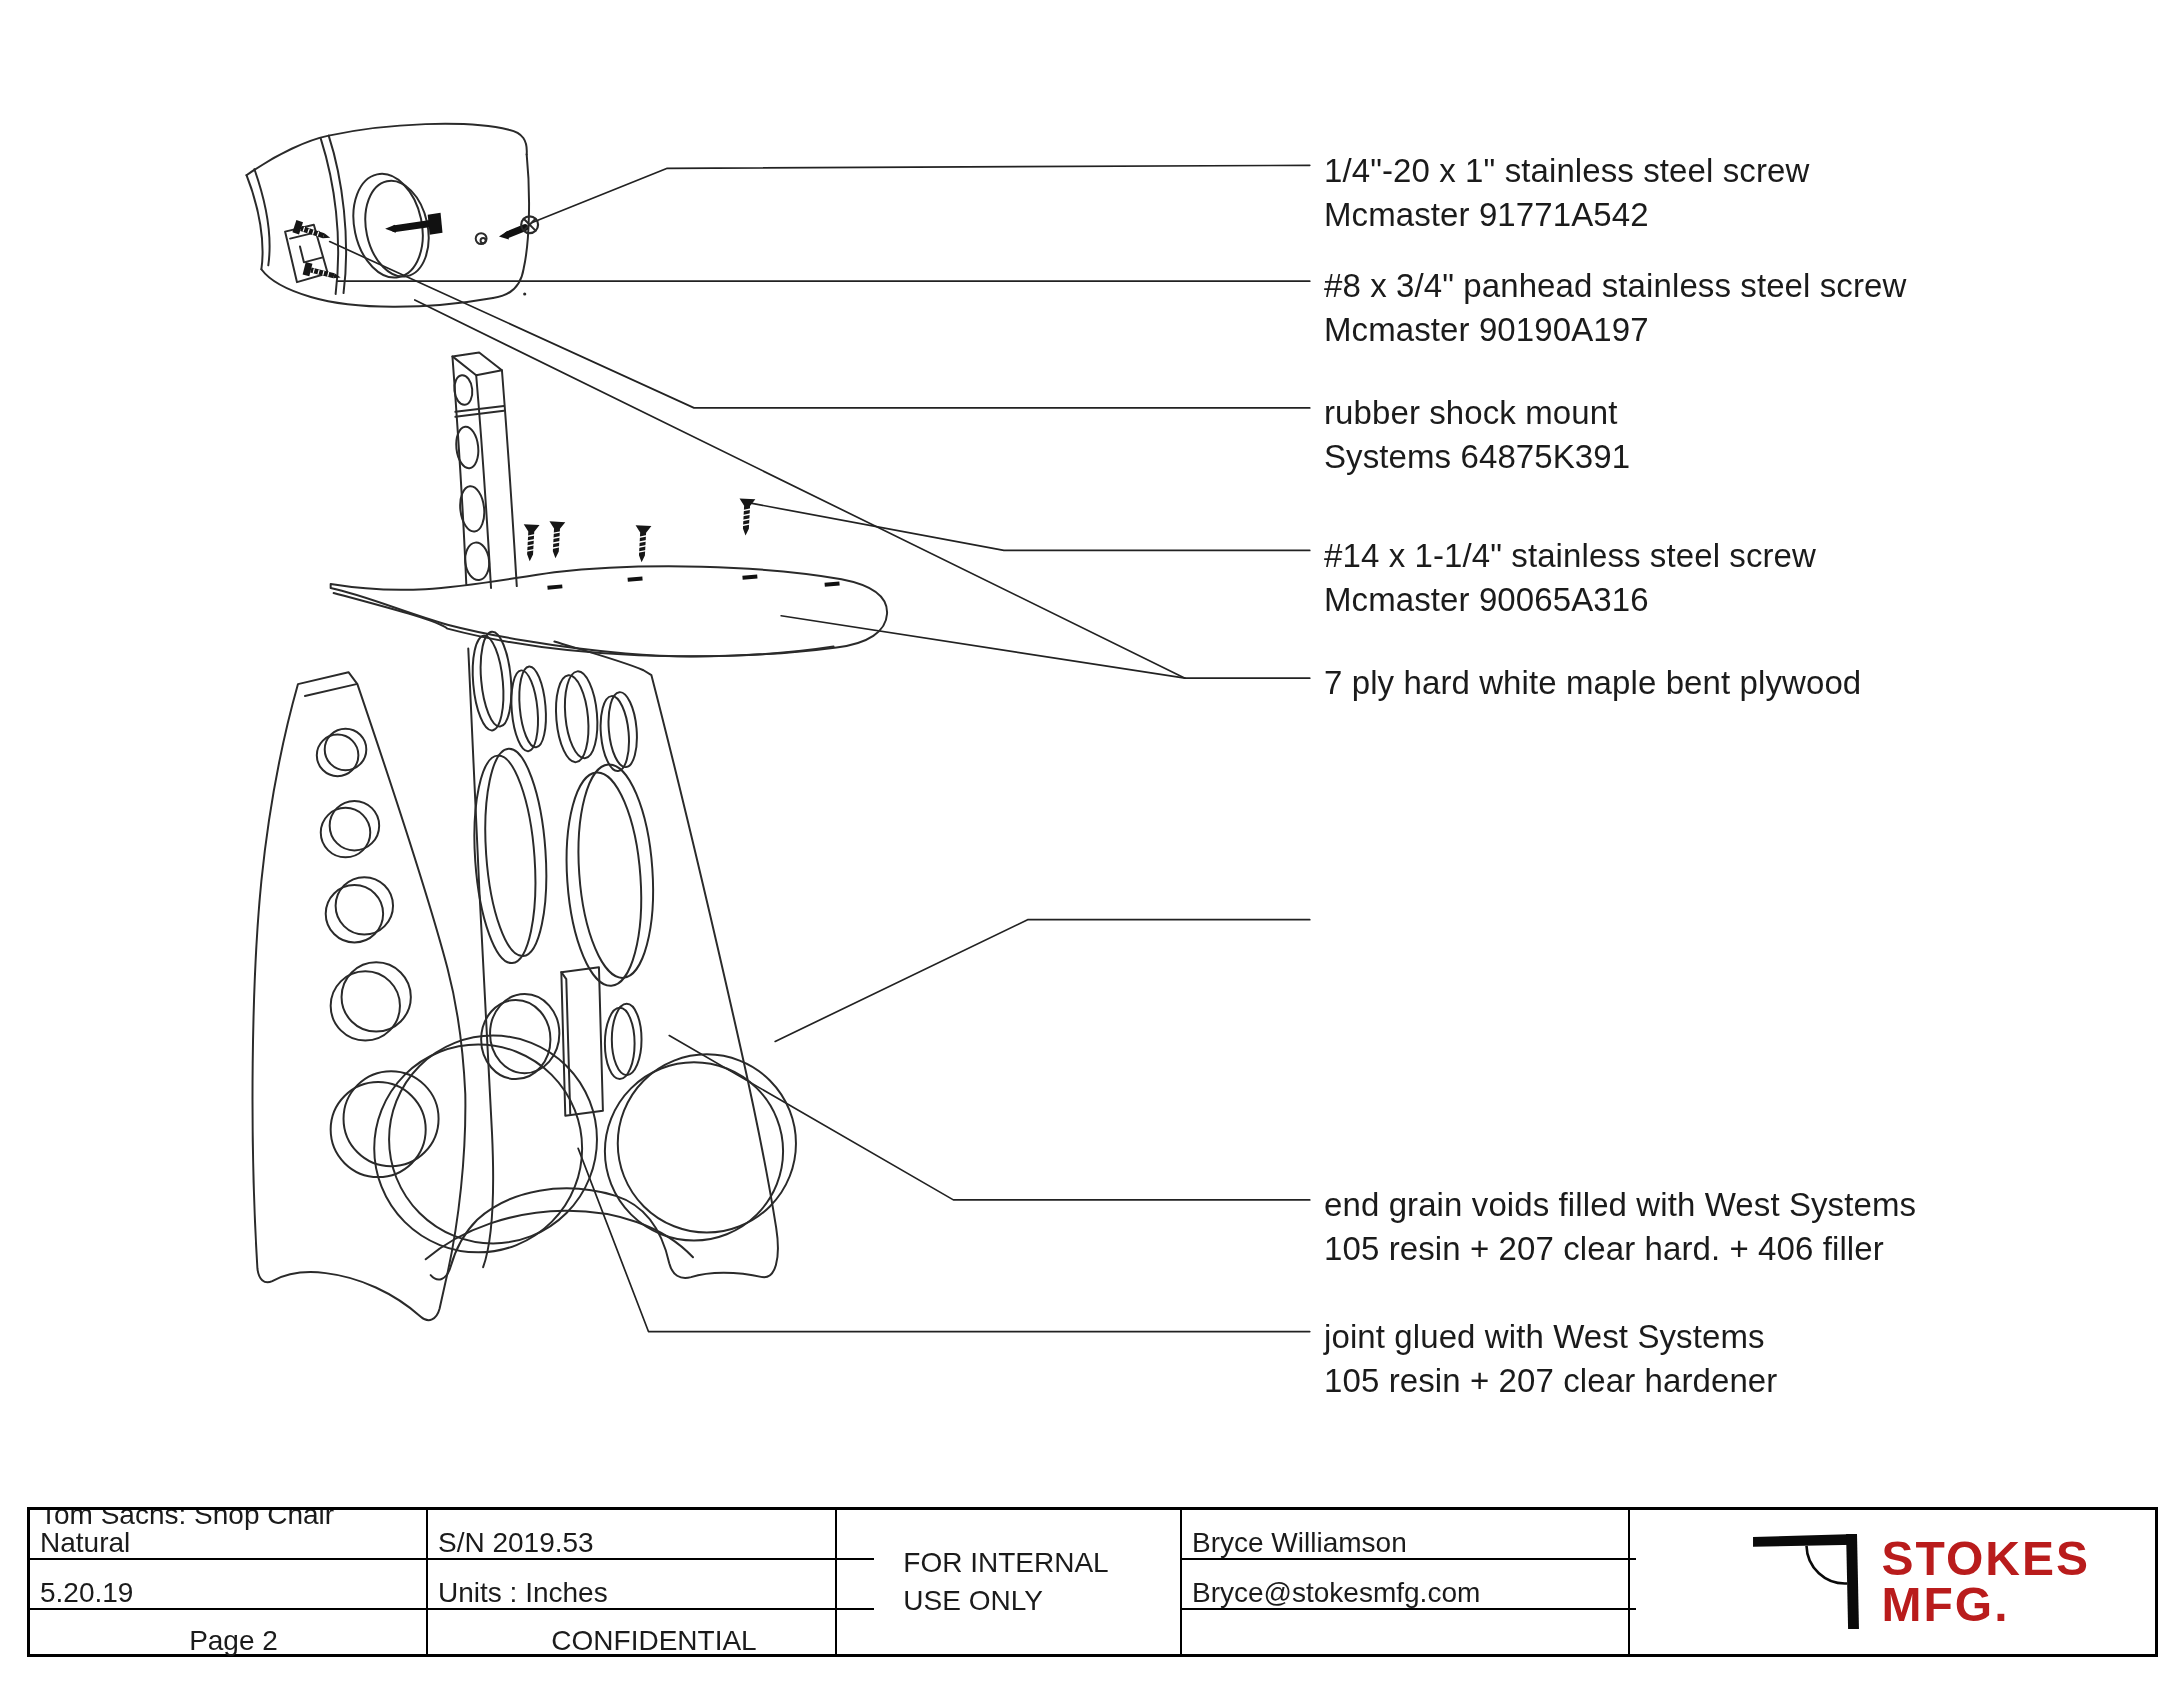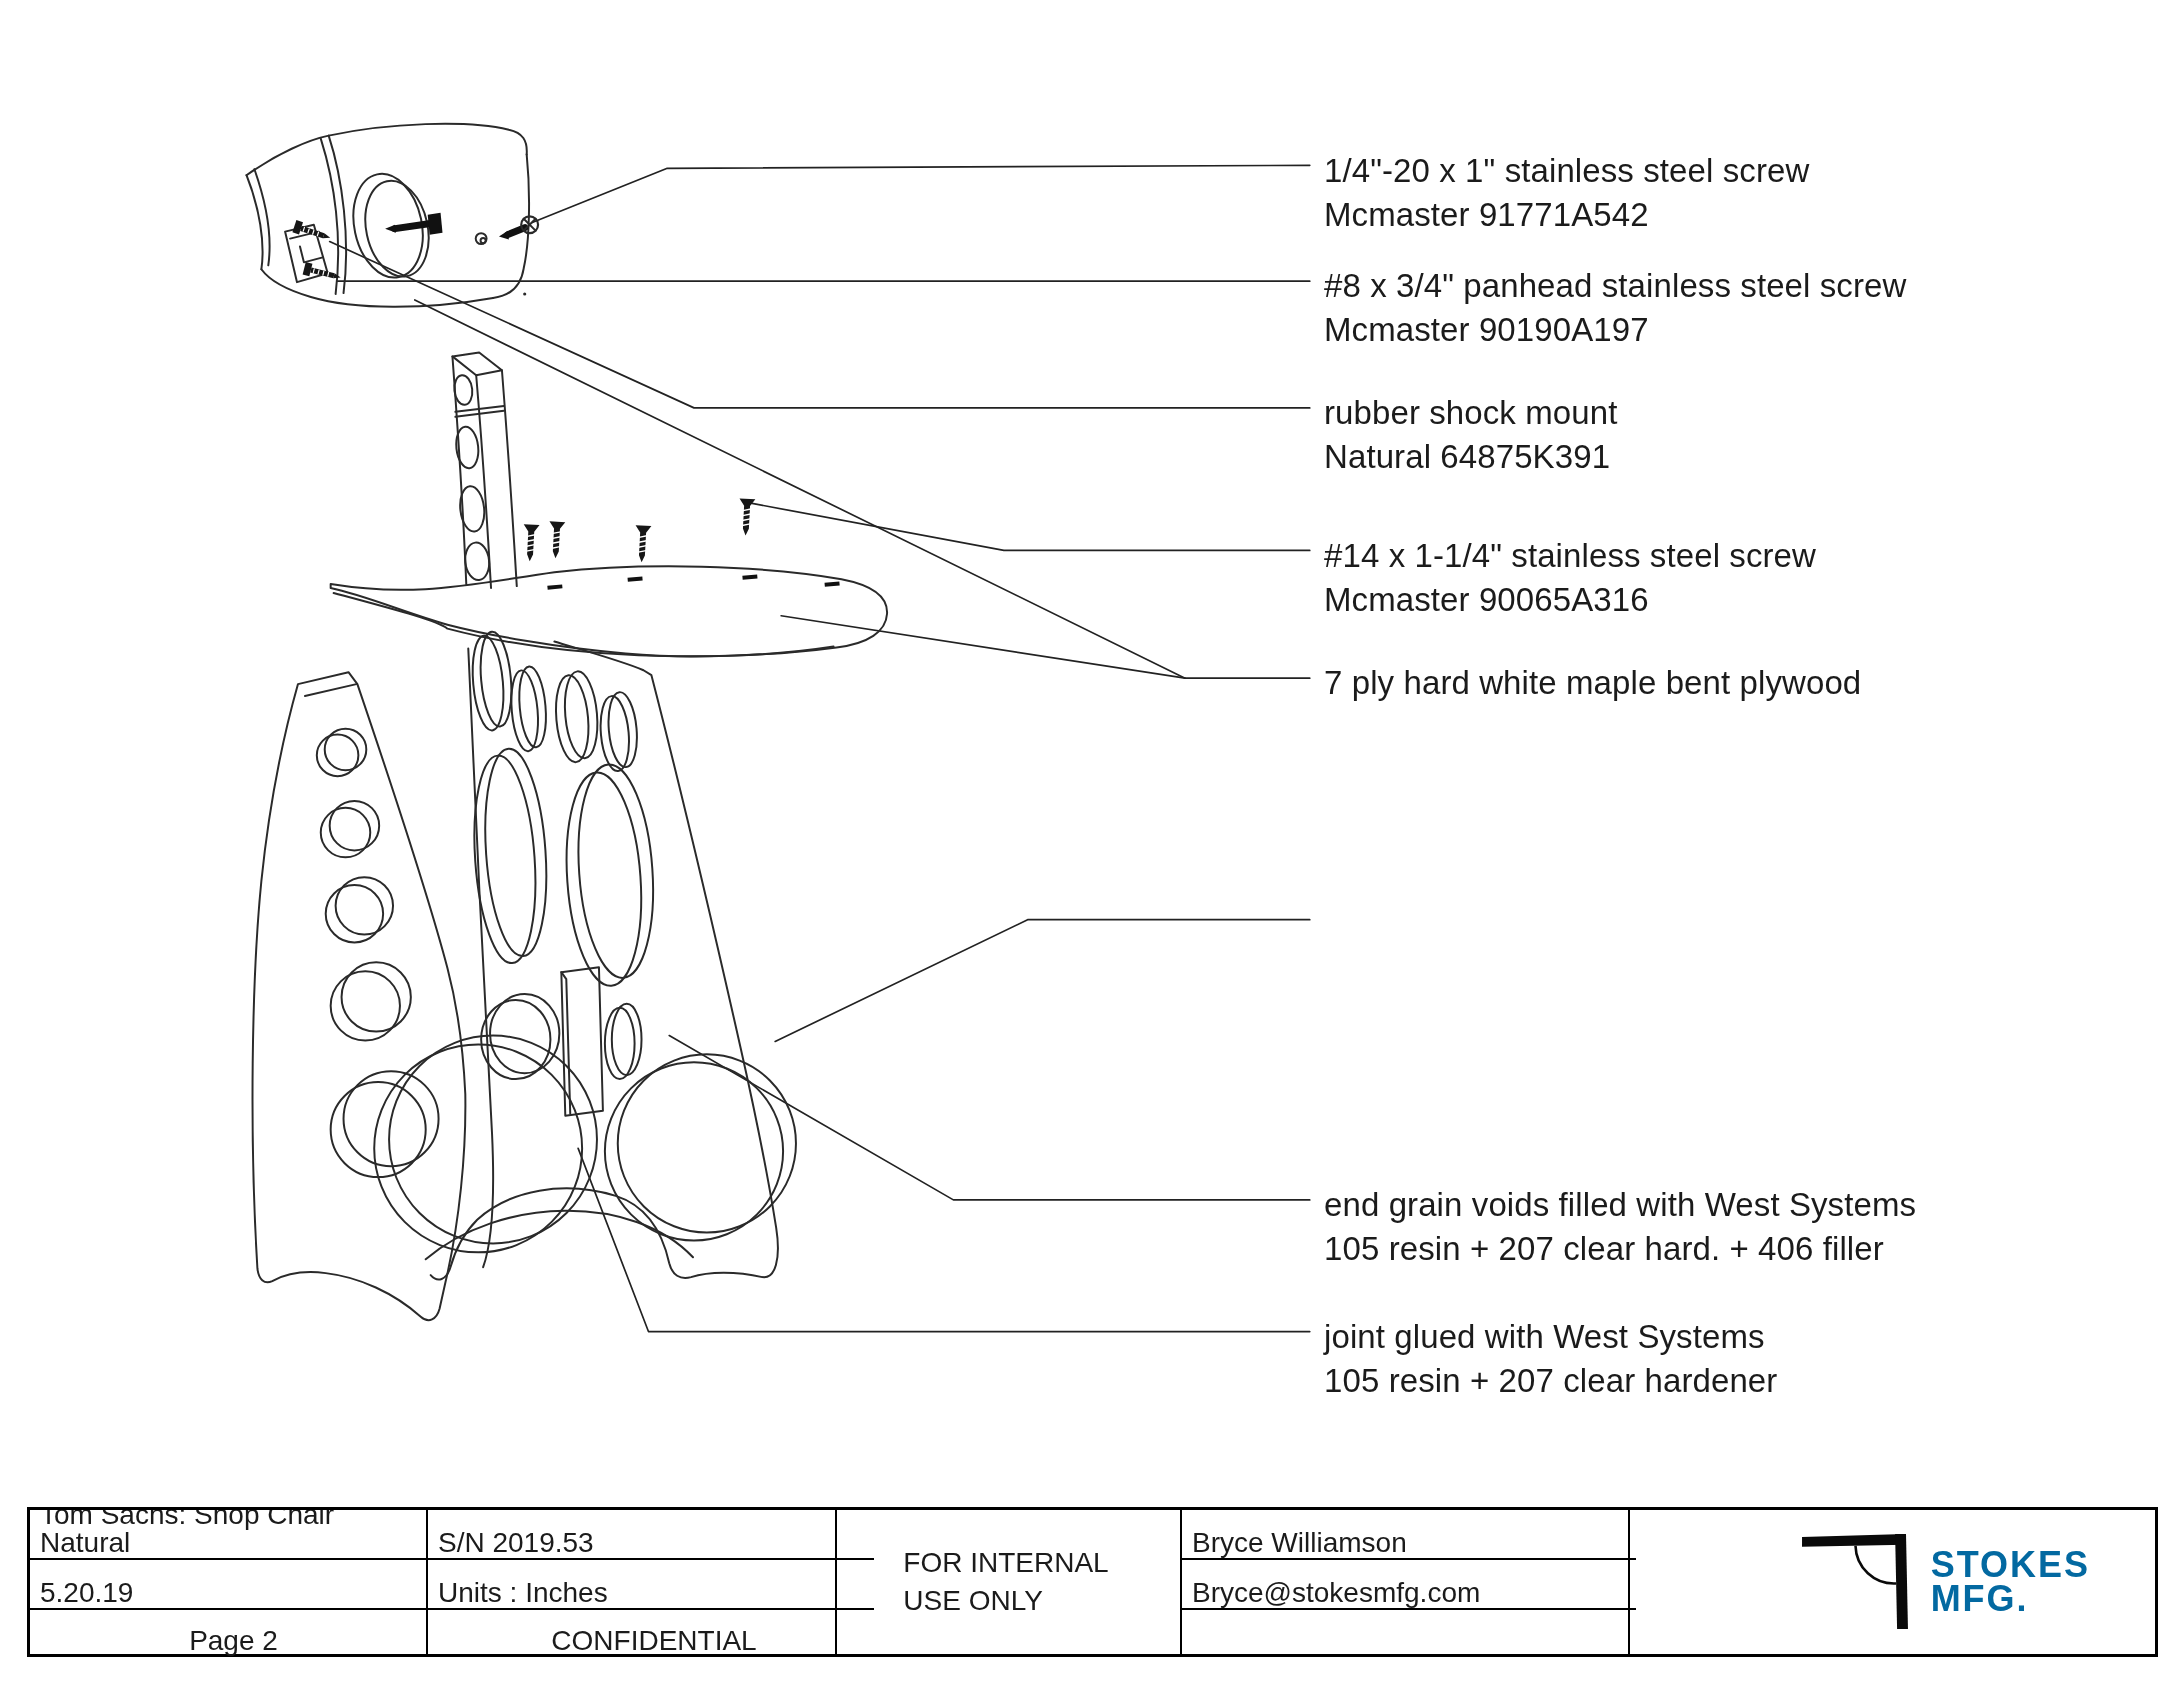--- a/index.html
+++ b/index.html
@@ -32,22 +32,22 @@
   .row:last-child{border-bottom:none;height:46px;justify-content:center;}
   .center-cell{
     height:100%;display:flex;align-items:center;justify-content:center;
     text-align:left;line-height:1.35;
   }
   .logo-cell{
     height:100%;display:flex;align-items:center;justify-content:flex-end;
     padding-right:65px;gap:20px;
   }
   .logo-text{
-    font-weight:800;font-size:36px;line-height:0.95;letter-spacing:2px;
-    color:#0369a1;
+    font-weight:800;font-size:48px;line-height:0.95;letter-spacing:2px;
+    color:#b91c1c;
   }
 </style>
 </head>
 <body>
 
 <div class="sheet">
 
   <svg class="art" width="2178" height="1683" viewBox="0 0 2200 1700" fill="none" stroke="#2a2a2a" stroke-width="2" stroke-linecap="round" stroke-linejoin="round">
 
     <defs>
@@ -199,21 +199,21 @@
   <div class="callout" style="top:149px">
     <div>1/4"-20 x 1" stainless steel screw</div>
     <div>Mcmaster 91771A542</div>
   </div>
   <div class="callout" style="top:264px">
     <div>#8 x 3/4" panhead stainless steel screw</div>
     <div>Mcmaster 90190A197</div>
   </div>
   <div class="callout" style="top:391px">
     <div>rubber shock mount</div>
-    <div>Natural 64875K391</div>
+    <div>Systems 64875K391</div>
   </div>
   <div class="callout" style="top:534px">
     <div>#14 x 1-1/4" stainless steel screw</div>
     <div>Mcmaster 90065A316</div>
   </div>
   <div class="callout" style="top:661px">
     <div>7 ply hard white maple bent plywood</div>
   </div>
   <div class="callout" style="top:1183px">
     <div>end grain voids filled with West Systems</div>

